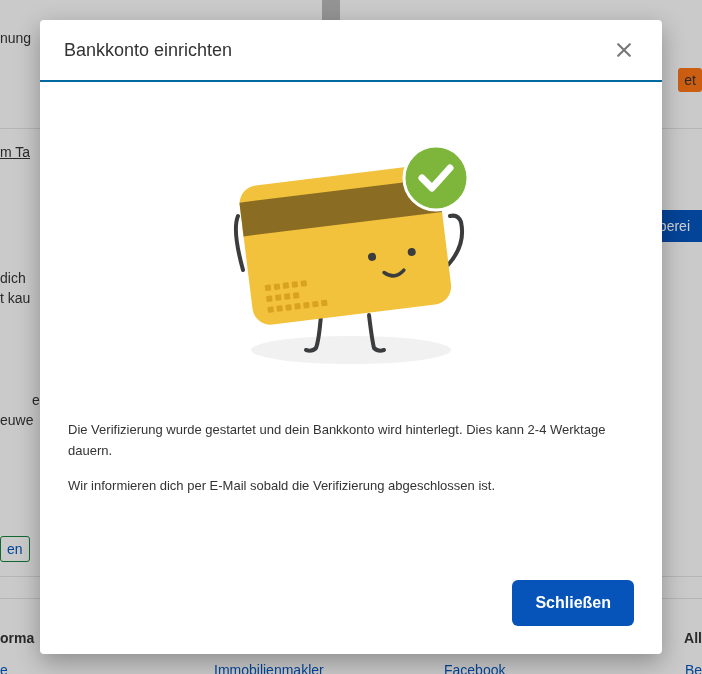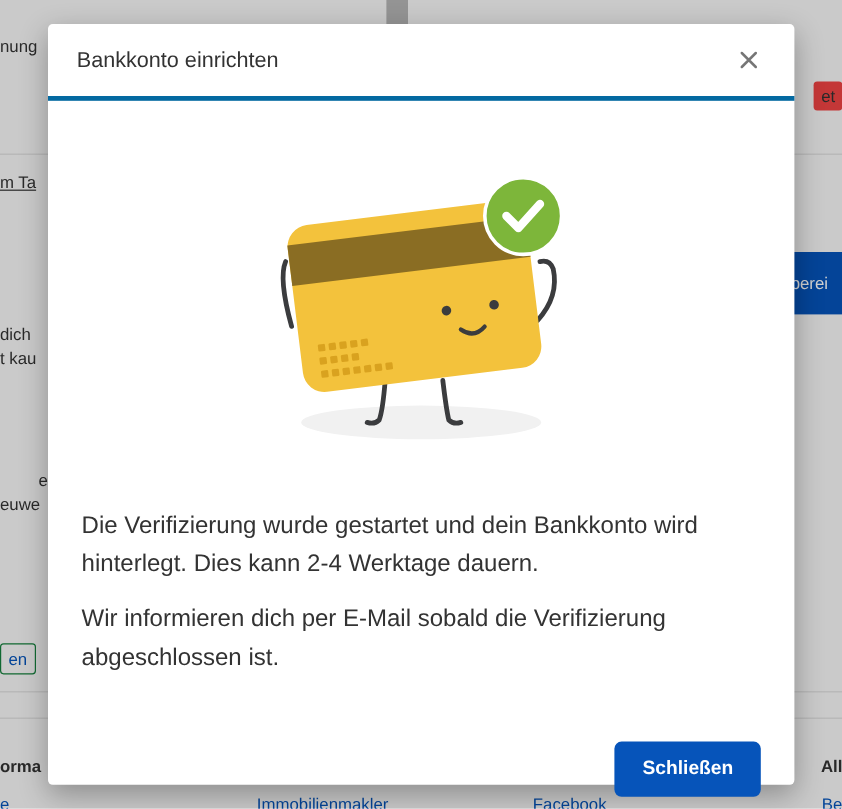--- a/index.html
+++ b/index.html
@@ -35,21 +35,21 @@
     }
 
     .bg-link {
       color: #0654ba;
     }
 
     .bg-btn-right {
       position: absolute;
       background: #0654ba;
       color: #fff;
-      padding: 18px 12px;
+      padding: 8px 12px;
       font-size: 14px;
       right: 0;
     }
 
     .bg-rule {
       position: absolute;
       left: 0;
       right: 0;
       height: 1px;
       background: #ddd;
@@ -77,21 +77,21 @@
       box-shadow: 0 8px 24px rgba(0, 0, 0, 0.3);
       display: flex;
       flex-direction: column;
     }
 
     .modal-header {
       display: flex;
       align-items: center;
       justify-content: space-between;
       padding: 16px 24px;
-      border-bottom: 4px solid #0369a1;
+      border-bottom: 2px solid #0369a1;
     }
 
     .modal-title {
       font-size: 18px;
       color: #333;
       font-weight: 400;
     }
 
     .close-btn {
       width: 28px;
@@ -119,21 +119,21 @@
 
     .illustration-wrap {
       display: flex;
       justify-content: center;
       align-items: center;
       padding: 24px 0 40px 0;
     }
 
     .message-text {
       color: #333;
-      font-size: 20px;
+      font-size: 13px;
       line-height: 1.6;
       margin-bottom: 14px;
     }
 
     .modal-footer {
       padding: 16px 28px 28px 28px;
       display: flex;
       justify-content: flex-end;
     }
 
@@ -164,21 +164,21 @@
   <span class="bg-text" style="left:0; top:290px;">t kau</span>
   <span class="bg-text" style="left:0; top:392px;margin-left:32px;">esse a</span>
   <span class="bg-text" style="left:0; top:412px;">euwe</span>
   <span class="bg-text bg-link" style="left:0; top:536px; border:1px solid #15803d; padding:4px 6px; border-radius:3px;">en</span>
   <span class="bg-text" style="left:0; top:630px; font-weight:bold;">orma</span>
   <span class="bg-text bg-link" style="left:0; top:662px;">e</span>
 
   <span class="bg-text bg-link" style="left:214px; top:662px;">Immobilienmakler</span>
   <span class="bg-text bg-link" style="left:444px; top:662px;">Facebook</span>
 
-  <span class="bg-text" style="right:0; top:68px; background:#ef4444; padding:4px 6px; border-radius:3px;">et</span>
+  <span class="bg-text" style="right:0; top:68px; background:#f97316; padding:4px 6px; border-radius:3px;">et</span>
   <span class="bg-text" style="right:0; top:184px;margin-top:24px;">n Gel</span>
   <span class="bg-btn-right" style="top:210px;">berei</span>
   <span class="bg-text" style="right:0; top:630px; font-weight:bold;">All</span>
   <span class="bg-text bg-link" style="right:0; top:662px;">Be</span>
 
   <div class="bg-rule" style="top:128px;"></div>
   <div class="bg-rule" style="top:576px;"></div>
   <div class="bg-rule" style="top:598px;"></div>
 
   <div style="position:absolute; left:322px; top:0; width:18px; height:128px; background:#b5b5b5;"></div>

